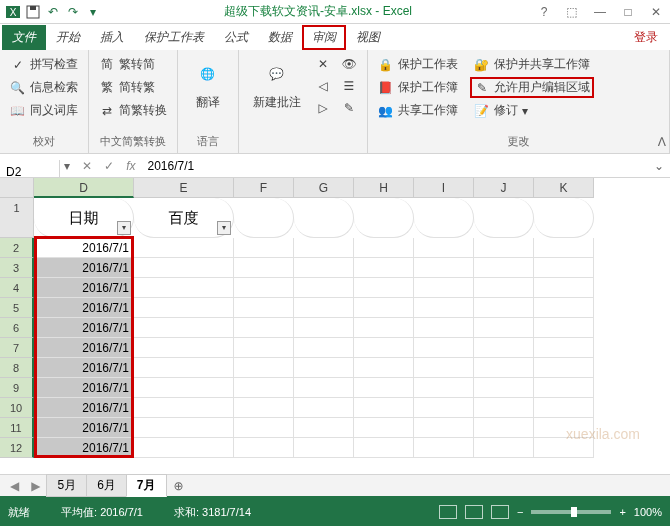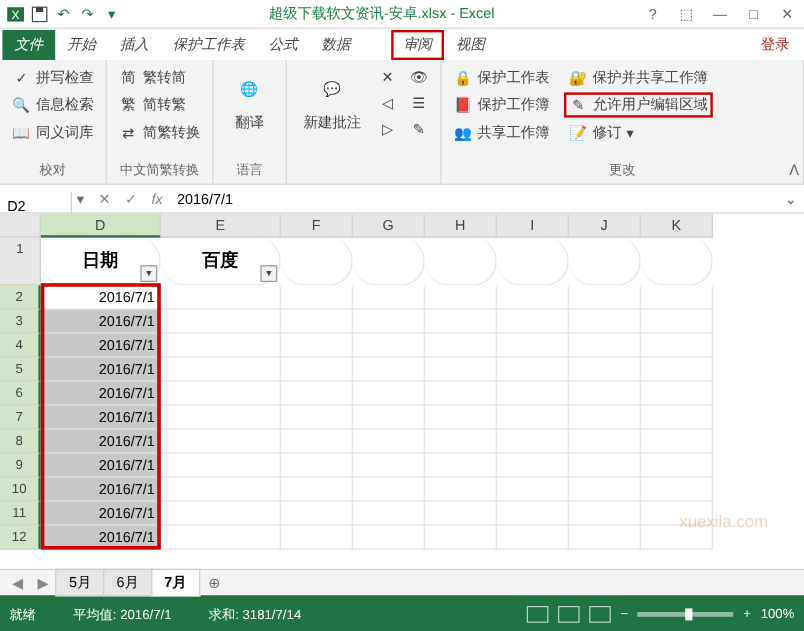--- a/index.html
+++ b/index.html
@@ -6,21 +6,21 @@
 body { background: #fff; width: 670px; height: 526px; overflow: hidden; font-size: 12px; }
 .titlebar { background: #fff; height: 24px; display: flex; align-items: center; padding: 0 4px; border-bottom: 1px solid #d4d4d4; }
 .qat { display: flex; gap: 2px; align-items: center; }
 .qat-icon { width: 18px; height: 18px; display: flex; align-items: center; justify-content: center; color: #217346; }
 .title { flex: 1; text-align: center; color: #15803d; font-size: 12px; }
 .win-controls { display: flex; gap: 8px; color: #666; }
 .win-controls span { width: 20px; text-align: center; cursor: pointer; }
 .menubar { background: #fff; height: 26px; display: flex; align-items: center; padding: 0 2px; }
 .tab { padding: 4px 10px; font-size: 12px; color: #444; cursor: pointer; font-style: italic; }
 .tab.file { background: #217346; color: #fff; }
-.tab.active { border: 2px solid #c00; padding: 2px 8px; margin-left: 24px; }
+.tab.active { border: 2px solid #c00; padding: 2px 8px; }
 .login { margin-left: auto; padding: 4px 10px; color: #b91c1c; }
 .ribbon { background: #f3f3f3; height: 104px; border-bottom: 1px solid #d4d4d4; display: flex; position: relative; }
 .group { border-right: 1px solid #d4d4d4; padding: 4px 6px; display: flex; flex-direction: column; }
 .group-content { flex: 1; display: flex; flex-direction: column; gap: 2px; }
 .group-label { text-align: center; font-size: 11px; color: #666; padding-top: 2px; }
 .ribbon-btn { display: flex; align-items: center; gap: 4px; padding: 2px 4px; font-size: 12px; color: #444; cursor: pointer; white-space: nowrap; }
 .ribbon-btn.big { flex-direction: column; align-items: center; justify-content: center; padding: 4px 8px; }
 .ribbon-icon { width: 16px; height: 16px; display: inline-flex; align-items: center; justify-content: center; }
 .ribbon-icon.large { width: 32px; height: 32px; }
 .highlight-btn { border: 2px solid #c00; padding: 0 2px; }
@@ -38,21 +38,21 @@
 .col-h { width: 100px; height: 20px; background: #e6e6e6; border-right: 1px solid #ccc; border-bottom: 1px solid #ccc; text-align: center; line-height: 20px; color: #444; font-size: 12px; }
 .col-h.sel { background: #d3e5c8; border-bottom: 2px solid #217346; }
 .col-h.narrow { width: 60px; }
 .row-headers { position: absolute; left: 0; top: 20px; width: 34px; }
 .row-h { height: 20px; background: #e6e6e6; border-right: 1px solid #ccc; border-bottom: 1px solid #ccc; text-align: center; line-height: 20px; color: #444; font-size: 11px; }
 .row-h.tall { height: 40px; }
 .row-h.sel { background: #d3e5c8; border-right: 2px solid #217346; }
 .cells { position: absolute; left: 34px; top: 20px; }
 .cell-row { display: flex; }
 .cell { width: 100px; height: 20px; border-right: 1px solid #e0e0e0; border-bottom: 1px solid #e0e0e0; padding: 0 4px; line-height: 20px; font-size: 12px; text-align: right; position: relative; }
-.cell.tall { height: 40px; line-height: 40px; font-size: 15px; font-weight: bold; text-align: center; border-radius: 20px; }
+.cell.tall { height: 40px; line-height: 40px; font-size: 15px; font-weight: normal; text-align: center; border-radius: 20px; }
 .cell.narrow { width: 60px; }
 .cell.sel { background: #c8c8c8; }
 .cell.active-sel { background: #fff; }
 .filter-dd { position: absolute; right: 2px; bottom: 2px; width: 14px; height: 14px; border: 1px solid #999; background: #f0f0f0; display: flex; align-items: center; justify-content: center; font-size: 8px; color: #444; }
 .selection-border { position: absolute; border: 3px solid #c00; pointer-events: none; }
 .sheet-tabs { height: 22px; background: #f3f3f3; border-top: 1px solid #d4d4d4; display: flex; align-items: center; padding: 0 4px; }
 .tab-nav { padding: 0 6px; color: #888; }
 .sheet-tab { padding: 2px 10px; border: 1px solid #ccc; background: #e6e6e6; font-size: 12px; margin-right: -1px; cursor: pointer; }
 .sheet-tab.active { background: #fff; border-bottom: 1px solid #fff; font-weight: bold; }
 .add-sheet { padding: 0 8px; color: #666; }

